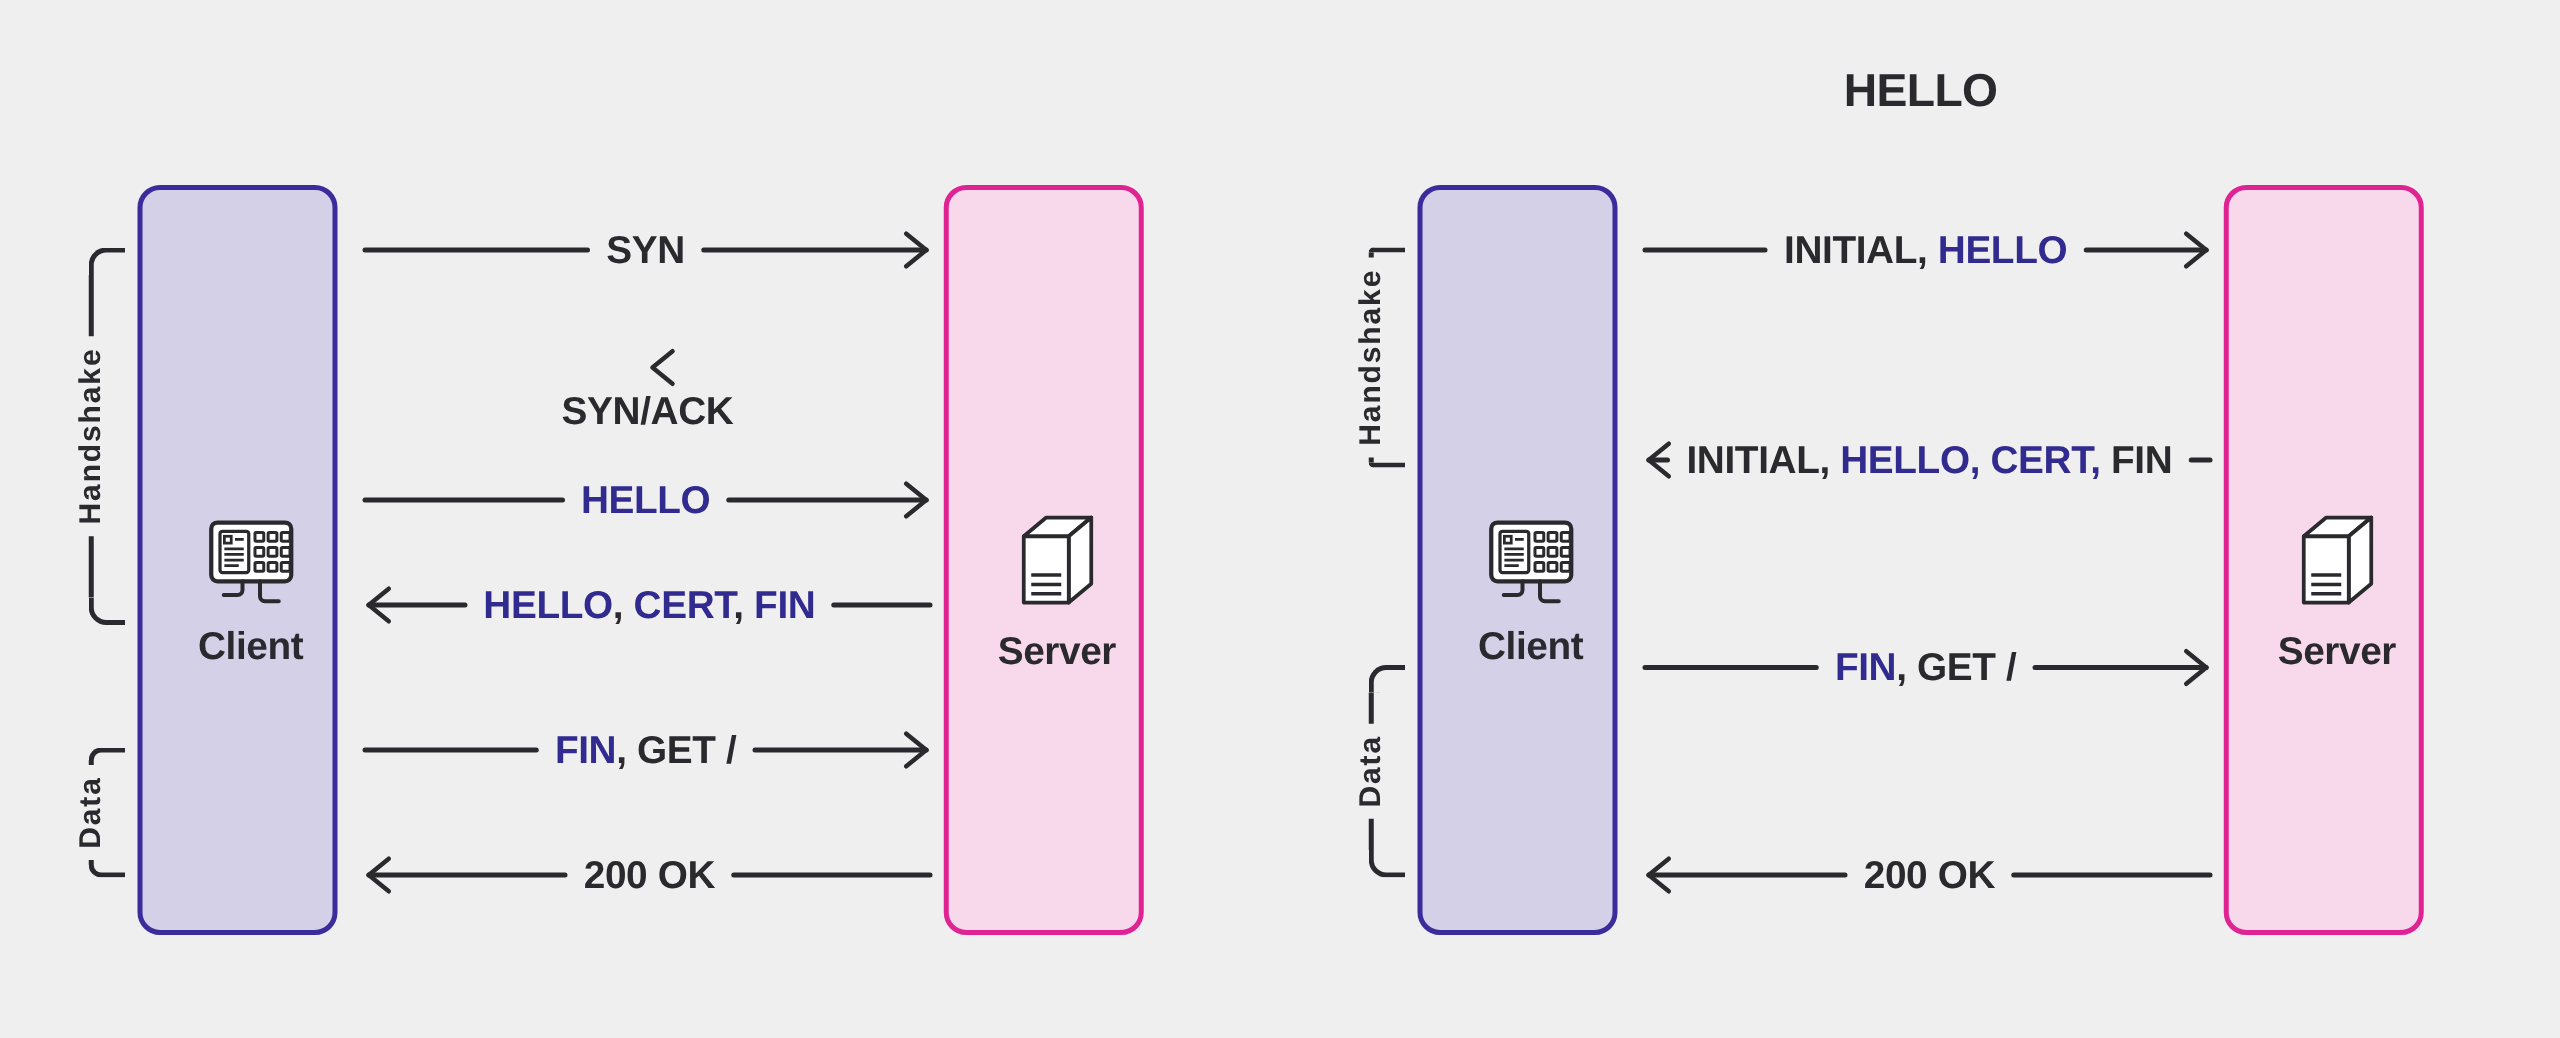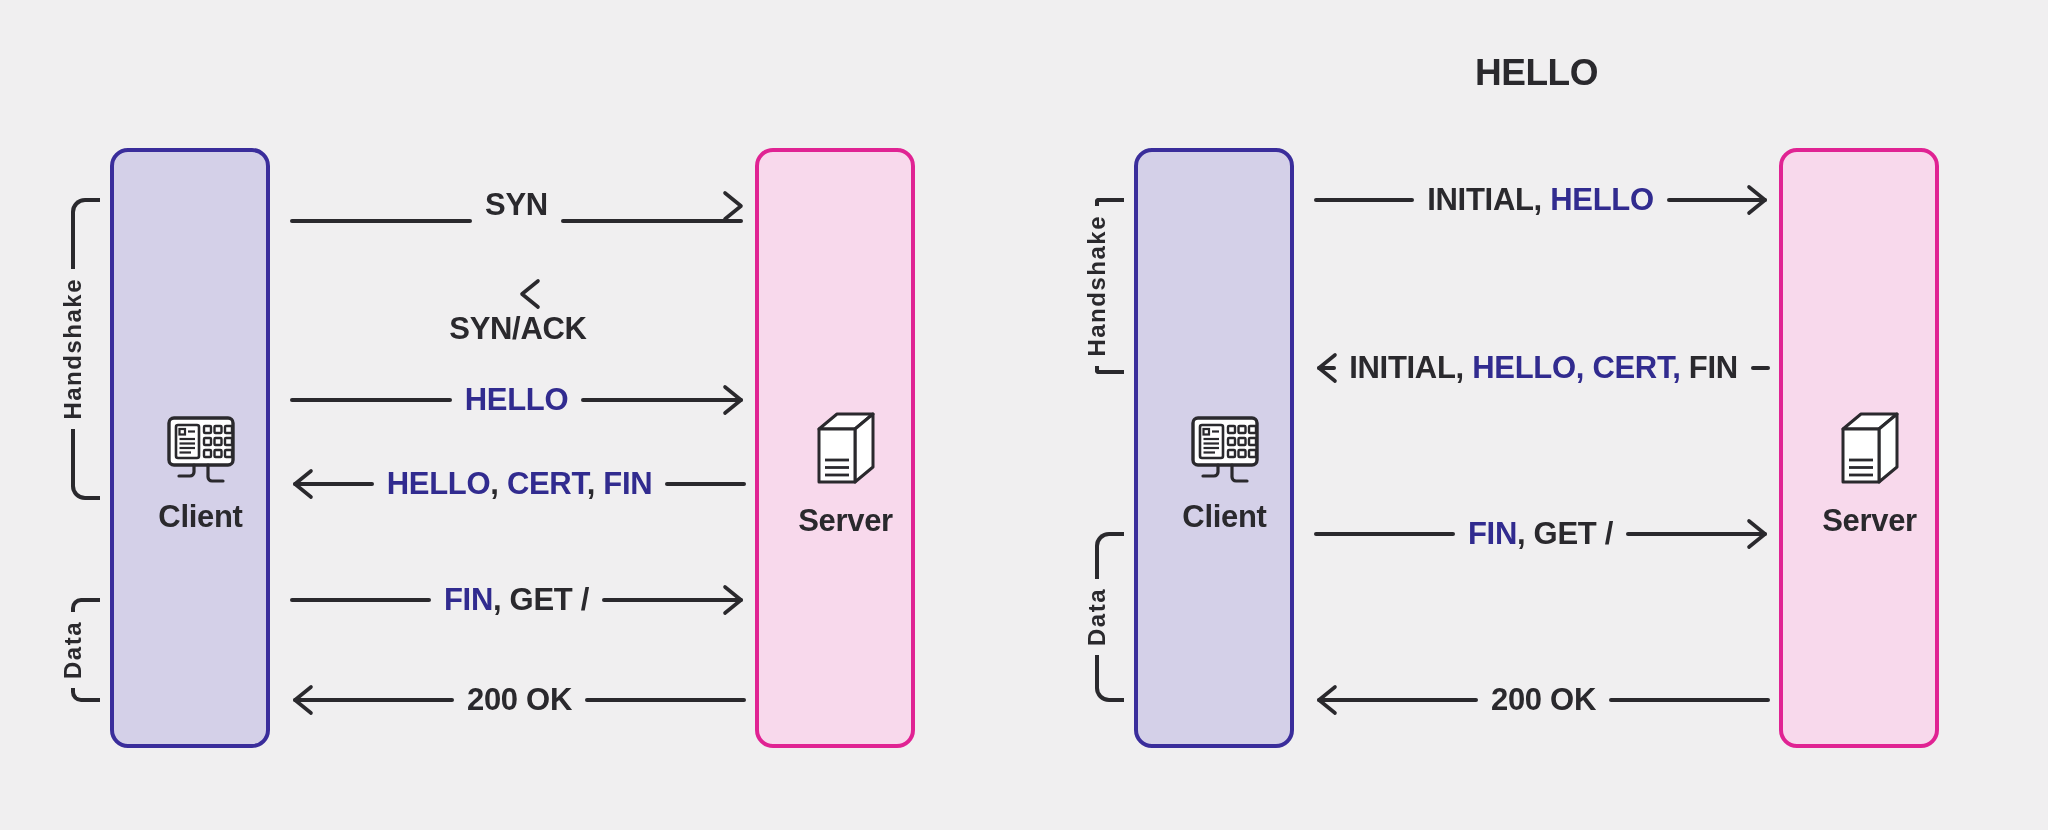--- a/index.html
+++ b/index.html
@@ -74,21 +74,21 @@
     <polygon points="10,20 28,5 64,5 46,20" fill="#fff" stroke="currentColor" stroke-width="3" stroke-linejoin="round"></polygon>
     <polygon points="46,20 64,5 64,58 46,73" fill="#fff" stroke="currentColor" stroke-width="3" stroke-linejoin="round"></polygon>
     <rect x="10" y="20" width="36" height="53" fill="#fff" stroke="currentColor" stroke-width="3" stroke-linejoin="round"></rect>
     <path d="M16 51 H40" stroke="currentColor" stroke-width="2.8"></path>
     <path d="M16 58.5 H40" stroke="currentColor" stroke-width="2.8"></path>
     <path d="M16 66 H40" stroke="currentColor" stroke-width="2.8"></path>
   </svg>
 </div>
         <div class="box-label">Server</div>
       </div>
-      <div class="msg dir-right" style="top: 200px; align-items: flex-end;">
+      <div class="msg dir-right" style="top: 200px;">
         <div class="tail"></div>
         <div class="mlabel"><span class="seg seg-ink">SYN</span></div>
         <div class="tail"></div>
         <div class="head head-right">
           <svg viewBox="0 0 26 34" width="26" height="34">
             <path d="M5 4 L21 17 L5 30"></path>
           </svg>
         </div>
       </div>
       <div class="msg dir-left" style="top: 300px; flex-direction: column;">

